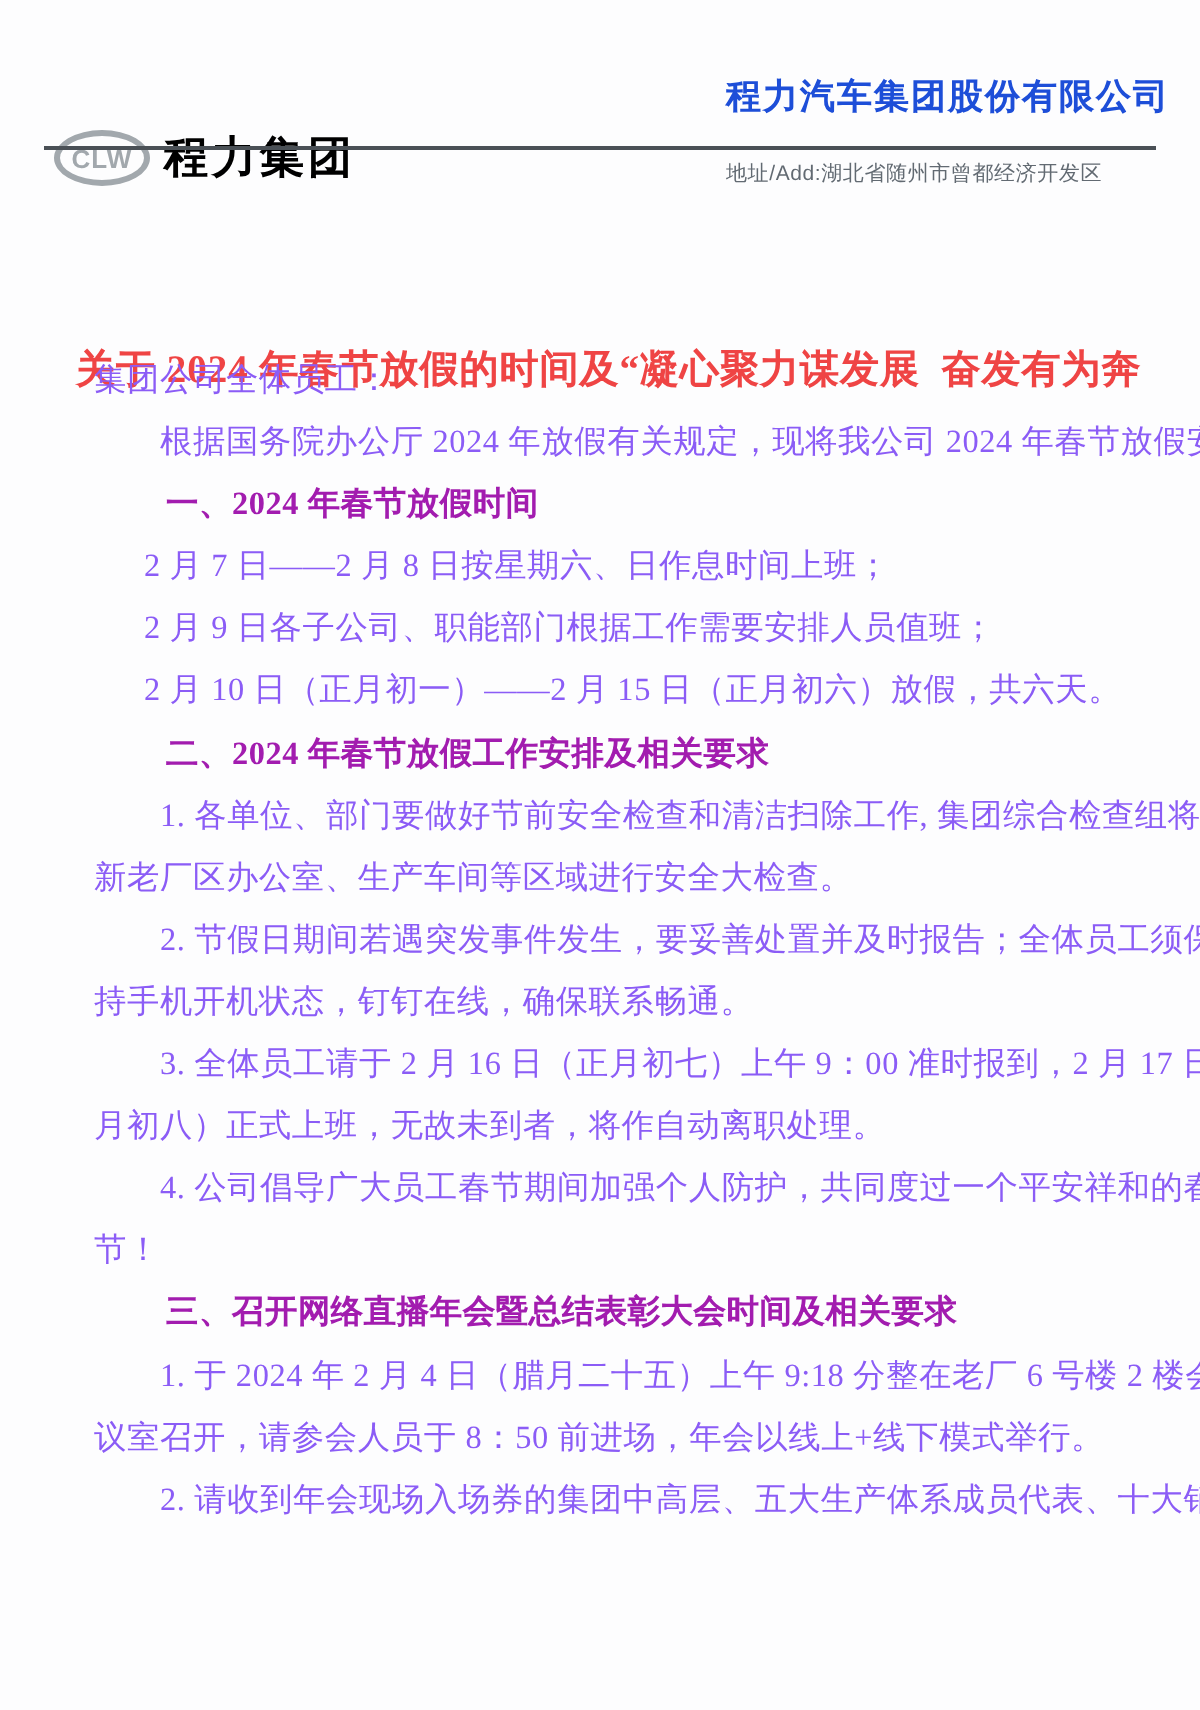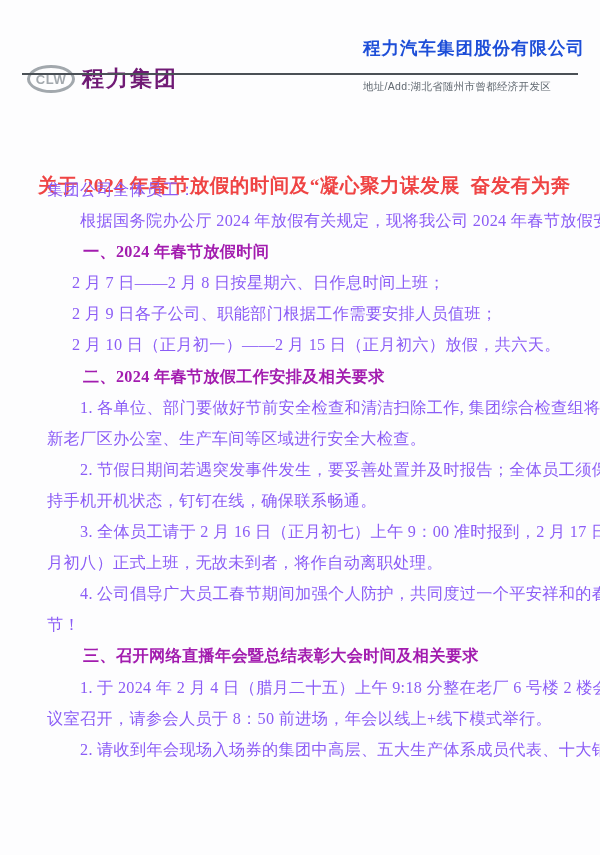--- a/index.html
+++ b/index.html
@@ -35,21 +35,21 @@
     border: 3px solid #a2a8ad;
     border-radius: 50%;
     color: #a2a8ad;
     font-weight: bold;
     font-size: 13px;
     letter-spacing: 0.5px;
   }
   .logo-brand {
     font-weight: bold;
     font-size: 22px;
-    color: #701a75;
+    color: #000000;
     letter-spacing: 2px;
   }
   .company-block {
     text-align: left;
     font-family: "Liberation Sans", "DejaVu Sans", sans-serif;
   }
   .company-name {
     font-size: 17.5px;
     font-weight: 600;
     color: #1d4ed8;

